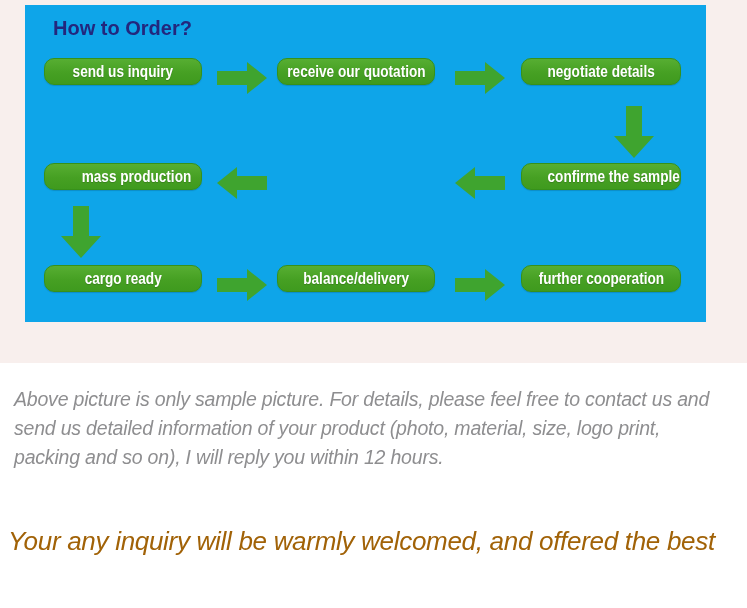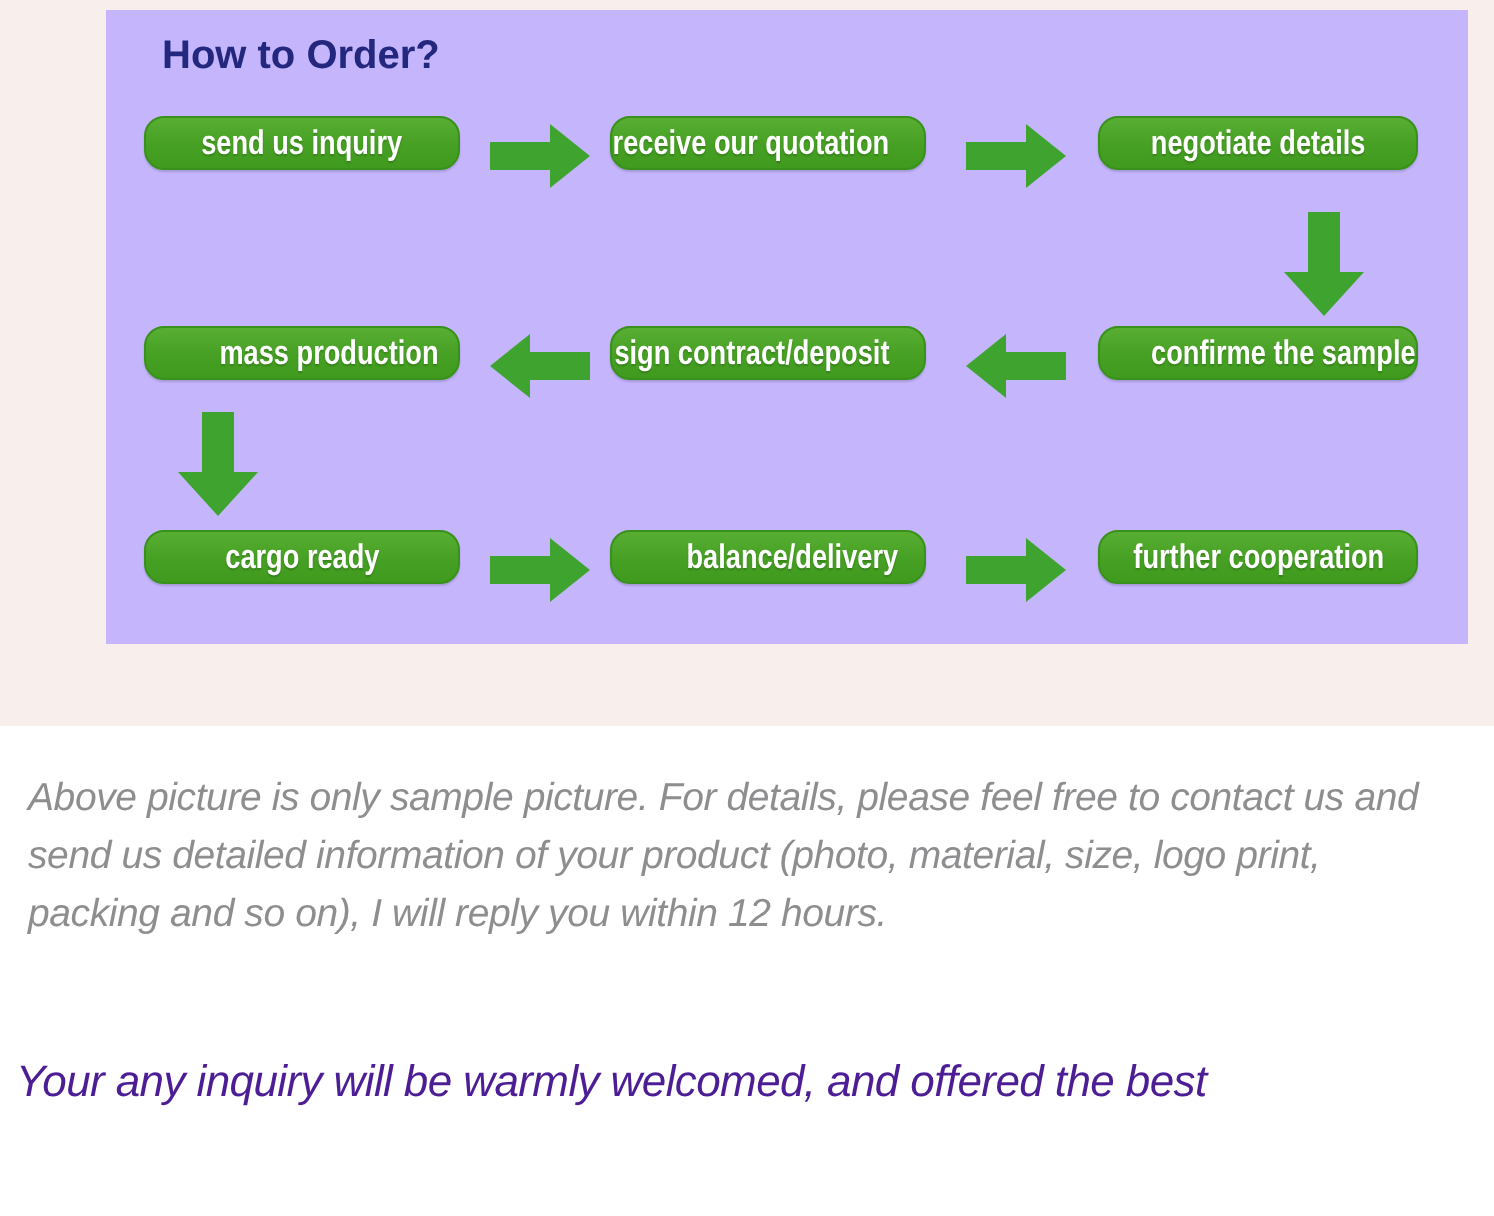--- a/index.html
+++ b/index.html
@@ -9,43 +9,42 @@
   }
   .page{position:relative;width:747px;height:608px;}
 
   
   .banner{
     position:absolute;left:0;top:0;width:747px;height:363px;
     background:#f8efed;
   }
   .picture{
     position:absolute;left:25px;top:5px;width:681px;height:317px;
-    background:#c4b5fd;
-    margin-left:28px;
+    background:#0ea5e9;
   }
   .fig-title{
     position:absolute;left:28px;top:12px;
     font-size:20px;font-weight:bold;color:#23277d;letter-spacing:0;
   }
 
   .step{
     position:absolute;height:27px;border-radius:10px;
     background:linear-gradient(180deg,#57ae32 0%,#46a023 55%,#3f9a1e 100%);
     border:1px solid #37911a;
     box-sizing:border-box;
     display:flex;align-items:center;justify-content:center;
     box-shadow:0 1px 1px rgba(0,0,0,0.15);
   }
   .step .lbl{
     color:#ffffff;font-weight:bold;font-size:17px;white-space:nowrap;
     transform:scaleX(0.8);transform-origin:center;
     text-shadow:0 1px 1px rgba(0,0,0,0.18);
   }
   .c1{left:19px;width:158px;}
-  .c2{left:252px;width:158px;justify-content:flex-end;}
+  .c2{left:252px;width:158px;}
   .c3{left:496px;width:160px;justify-content:center;}
   .r1{top:53px;}
   .r2{top:158px;padding-left:26px;}
   .r3{top:260px;}
 
   .harrow{position:absolute;width:50px;height:32px;}
   .varrow{position:absolute;width:40px;height:52px;}
   .arrow-fill{fill:#3fa42f;}
 
   .ha-r1a{left:192px;top:57px;}
@@ -59,21 +58,21 @@
 
   .note{
     position:absolute;left:4px;top:385px;
     font-size:19.5px;font-style:italic;color:#8e8e90;
     line-height:29px;letter-spacing:-0.2px;
   }
   .note div{white-space:nowrap;margin-left:10px;}
 
   .footer-note{
     position:absolute;left:8px;top:521px;
-    font-size:22px;font-style:italic;color:#4c1d95;
+    font-size:26px;font-style:italic;color:#a16207;
     line-height:40px;letter-spacing:-0.3px;
   }
   .footer-note div{white-space:nowrap;}
 </style>
 </head>
 <body>
 
 <div class="page">
 
   <div class="banner">
@@ -100,23 +99,20 @@
       <svg class="varrow va-1" viewBox="0 0 40 52">
         <polygon class="arrow-fill" points="12,0 28,0 28,30 40,30 20,52 0,30 12,30"></polygon>
       </svg>
 
       <div class="step r2 c1">
         <span class="lbl">mass production</span>
       </div>
       <svg class="harrow ha-r2a" viewBox="0 0 50 32">
         <polygon class="arrow-fill" points="50,9 20,9 20,0 0,16 20,32 20,23 50,23"></polygon>
       </svg>
-      <div class="step r2 c2">
-        <span class="lbl">sign contract/deposit</span>
-      </div>
       <svg class="harrow ha-r2b" viewBox="0 0 50 32">
         <polygon class="arrow-fill" points="50,9 20,9 20,0 0,16 20,32 20,23 50,23"></polygon>
       </svg>
       <div class="step r2 c3">
         <span class="lbl">confirme the sample</span>
       </div>
 
       <svg class="varrow va-2" viewBox="0 0 40 52">
         <polygon class="arrow-fill" points="12,0 28,0 28,30 40,30 20,52 0,30 12,30"></polygon>
       </svg>

